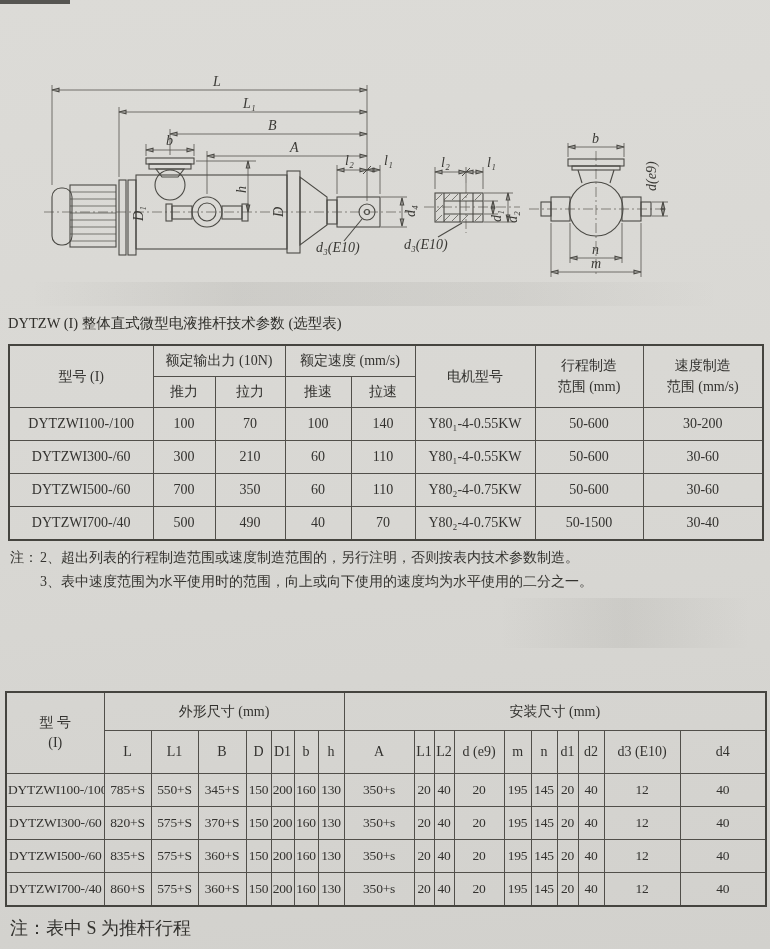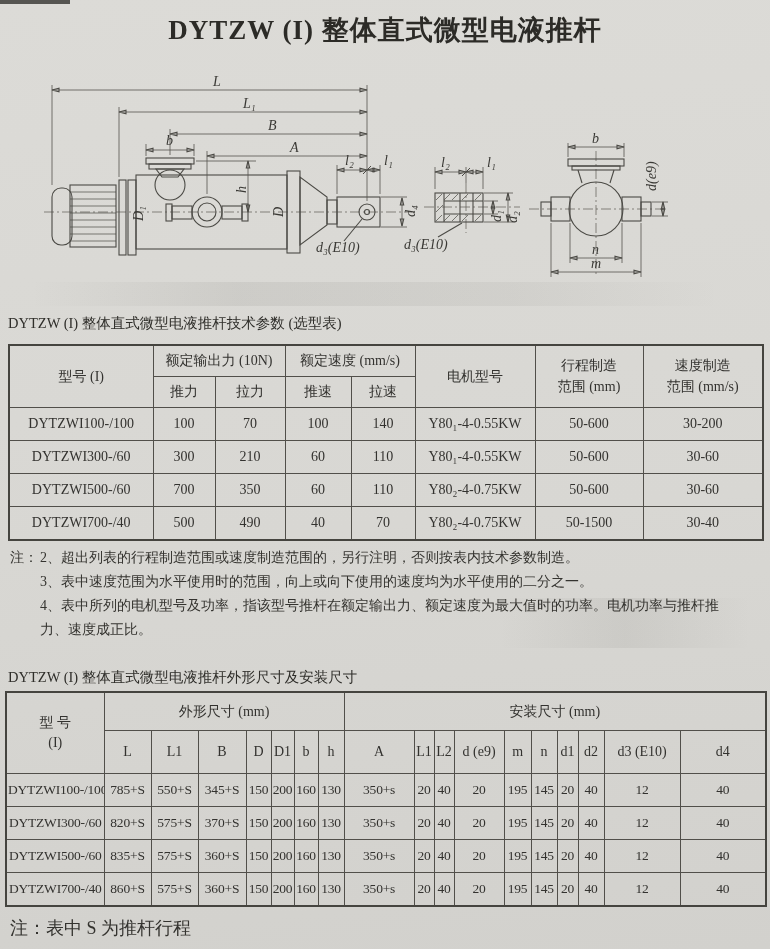--- a/index.html
+++ b/index.html
@@ -47,21 +47,20 @@
   .footnote{position:absolute;top:916px;left:10px;font-size:18px;color:#34332f}
 </style>
 </head>
 <body>
 
 <div class="page">
   <div class="artifact art-top"></div>
   <div class="artifact art-smudge1"></div>
   <div class="artifact art-smudge2"></div>
 
-  <h1 class="title">DYTZW (I) 整体直式微型电液推杆</h1>
 
   <svg class="draw" width="770" height="215" viewBox="0 0 770 215">
 
     <g>
       <line class="cl" x1="44" y1="139" x2="412" y2="139"></line>
 
       <rect x="52" y="115" width="20" height="57" rx="9"></rect>
       <rect x="70" y="112" width="46" height="62"></rect>
       <line class="hatch" x1="70" y1="119" x2="116" y2="119"></line>
       <line class="hatch" x1="70" y1="126" x2="116" y2="126"></line>
@@ -318,25 +317,23 @@
       <td>30-40</td>
     </tr>
   </tbody>
     </table>
 
   <div class="notes">
     <div class="lbl">注：</div>
     <div class="items">
       <div>2、超出列表的行程制造范围或速度制造范围的，另行注明，否则按表内技术参数制造。</div>
       <div>3、表中速度范围为水平使用时的范围，向上或向下使用的速度均为水平使用的二分之一。</div>
-      <div>4、表中所列的电机型号及功率，指该型号推杆在额定输出力、额定速度为最大值时的功率。电机功率与推杆推力、速度成正比。</div>
     </div>
   </div>
 
-  <div class="caption cap2">DYTZW (I) 整体直式微型电液推杆外形尺寸及安装尺寸</div>
   <table class="t2">
     <colgroup>
         <col style="width:98px">
         <col style="width:47px">
         <col style="width:47px">
         <col style="width:48px">
         <col style="width:25px">
         <col style="width:23px">
         <col style="width:24px">
         <col style="width:26px">

